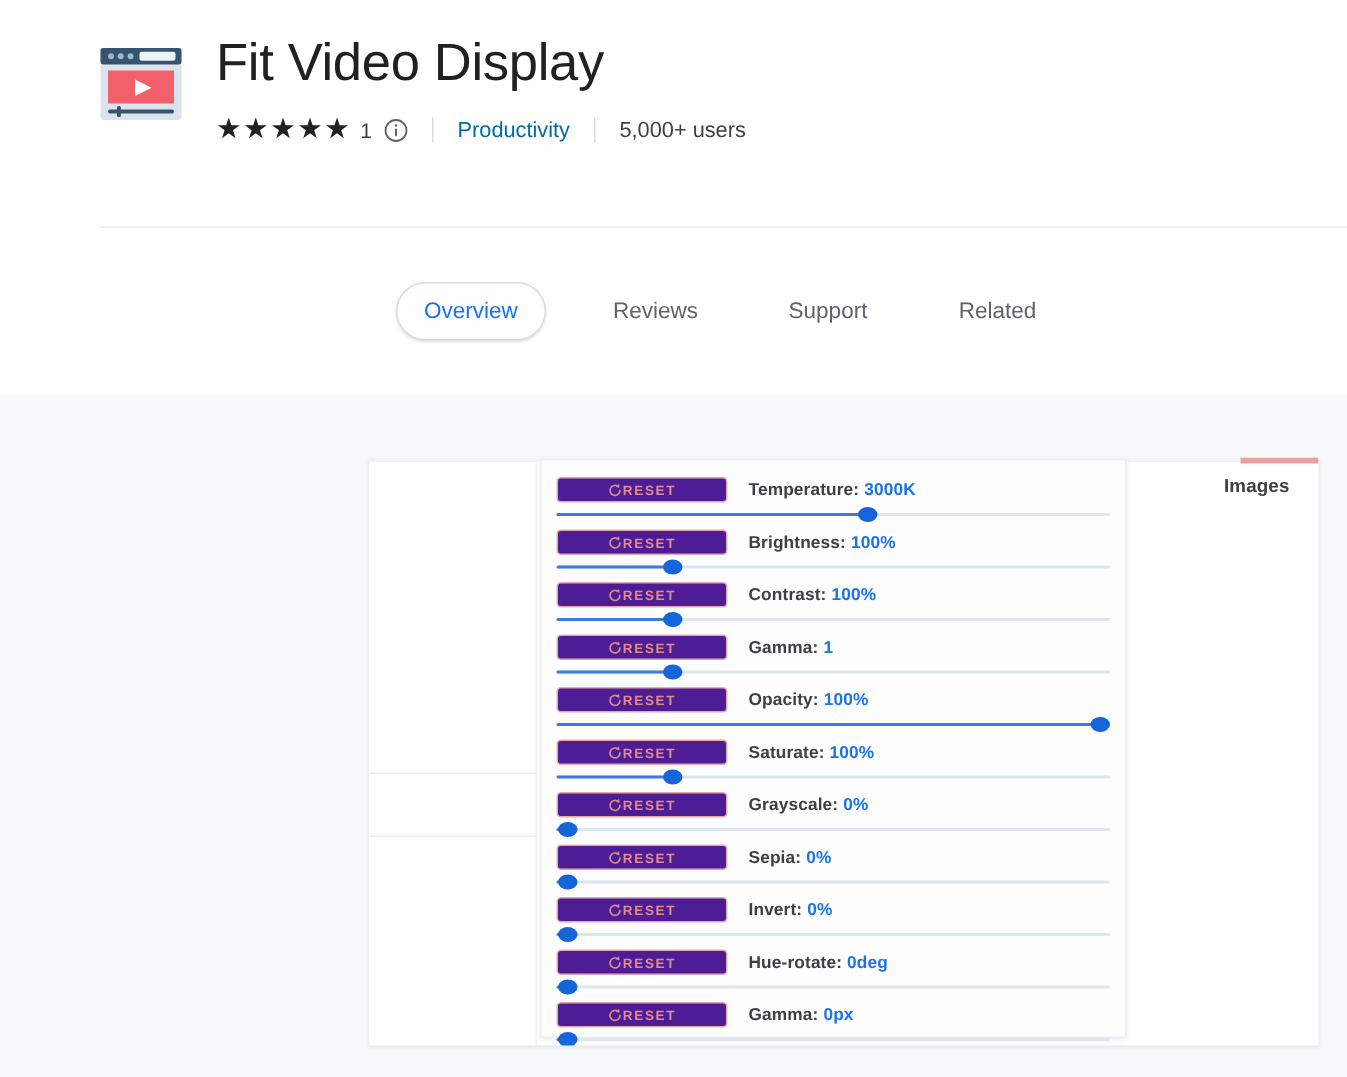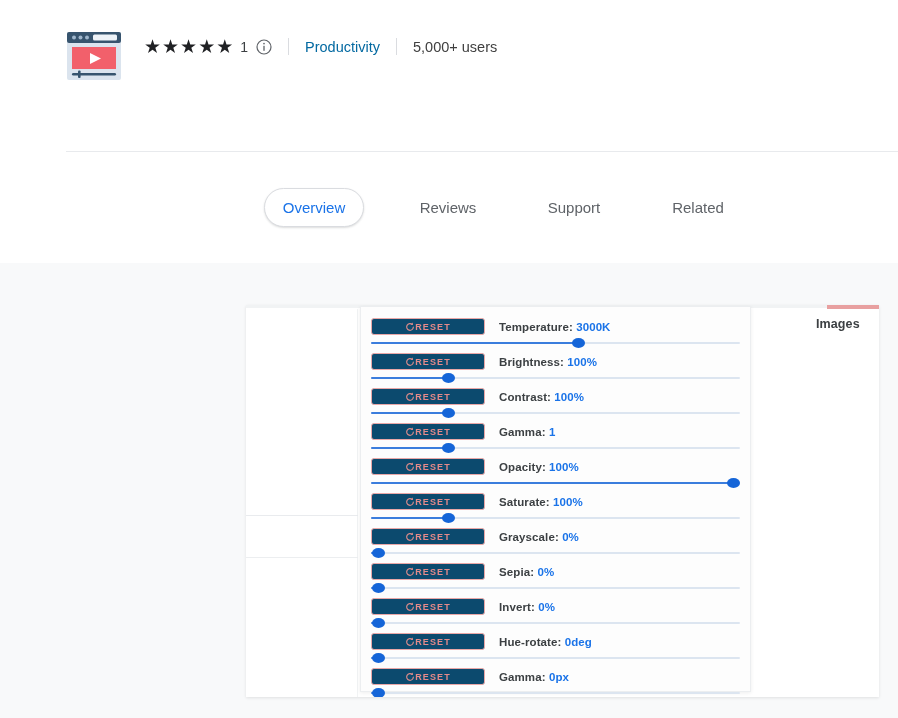--- a/index.html
+++ b/index.html
@@ -63,21 +63,21 @@
     height: 1px;
     background: #e8eaed;
   }
 
   
   .tabs {
     height: 111px;
     display: flex;
     align-items: center;
     padding-left: 264px;
-    gap: 16px;
+    gap: 5px;
     background:#fff;
   }
   .tab {
     font-size: 15px;
     color: #5f6368;
     padding: 11px 0;
     cursor: pointer;
     white-space: nowrap;
     text-align: center;
   }
@@ -167,21 +167,21 @@
     padding: 10px 10px 0 10px;
   }
 
   .ctrl { margin-bottom: 1px; }
   .ctrl-row { display:flex; align-items:center; height: 19px; }
 
   .reset-btn {
     width: 114px; height: 17px;
     border: 1px solid #e9a7a7;
     border-radius: 3px;
-    background: #0c4a6e;
+    background: #4c1d95;
     display:flex; align-items:center; justify-content:center;
     gap: 0;
     cursor:pointer;
     flex: 0 0 114px;
   }
   .reset-btn .rb-label {
     font-size: 9px;
     font-weight: 700;
     letter-spacing: 1.1px;
     color: #e48a8a;
@@ -238,20 +238,21 @@
           <circle cx="21" cy="9.5" r="2" fill="#9fb6cc"></circle>
           <rect x="27" y="6.5" width="24" height="6" rx="1.5" fill="#eef3f8"></rect>
           <rect x="6" y="19" width="44" height="22" fill="#f2606b"></rect>
           <polygon points="24,25 35,30.5 24,36" fill="#ffffff"></polygon>
           <rect x="6" y="45" width="44" height="2.6" rx="1.3" fill="#37546e"></rect>
           <rect x="12" y="42.6" width="2.6" height="7.4" rx="1" fill="#37546e"></rect>
         </svg>
       </div>
 
       <div class="header-text">
+        <div class="app-title">Fit Video Display</div>
 
         <div class="meta-row">
           <div class="stars">
             <span>★</span>
             <span>★</span>
             <span>★</span>
             <span>★</span>
             <span>★</span>
           </div>
           <div class="rating-count">1</div>

